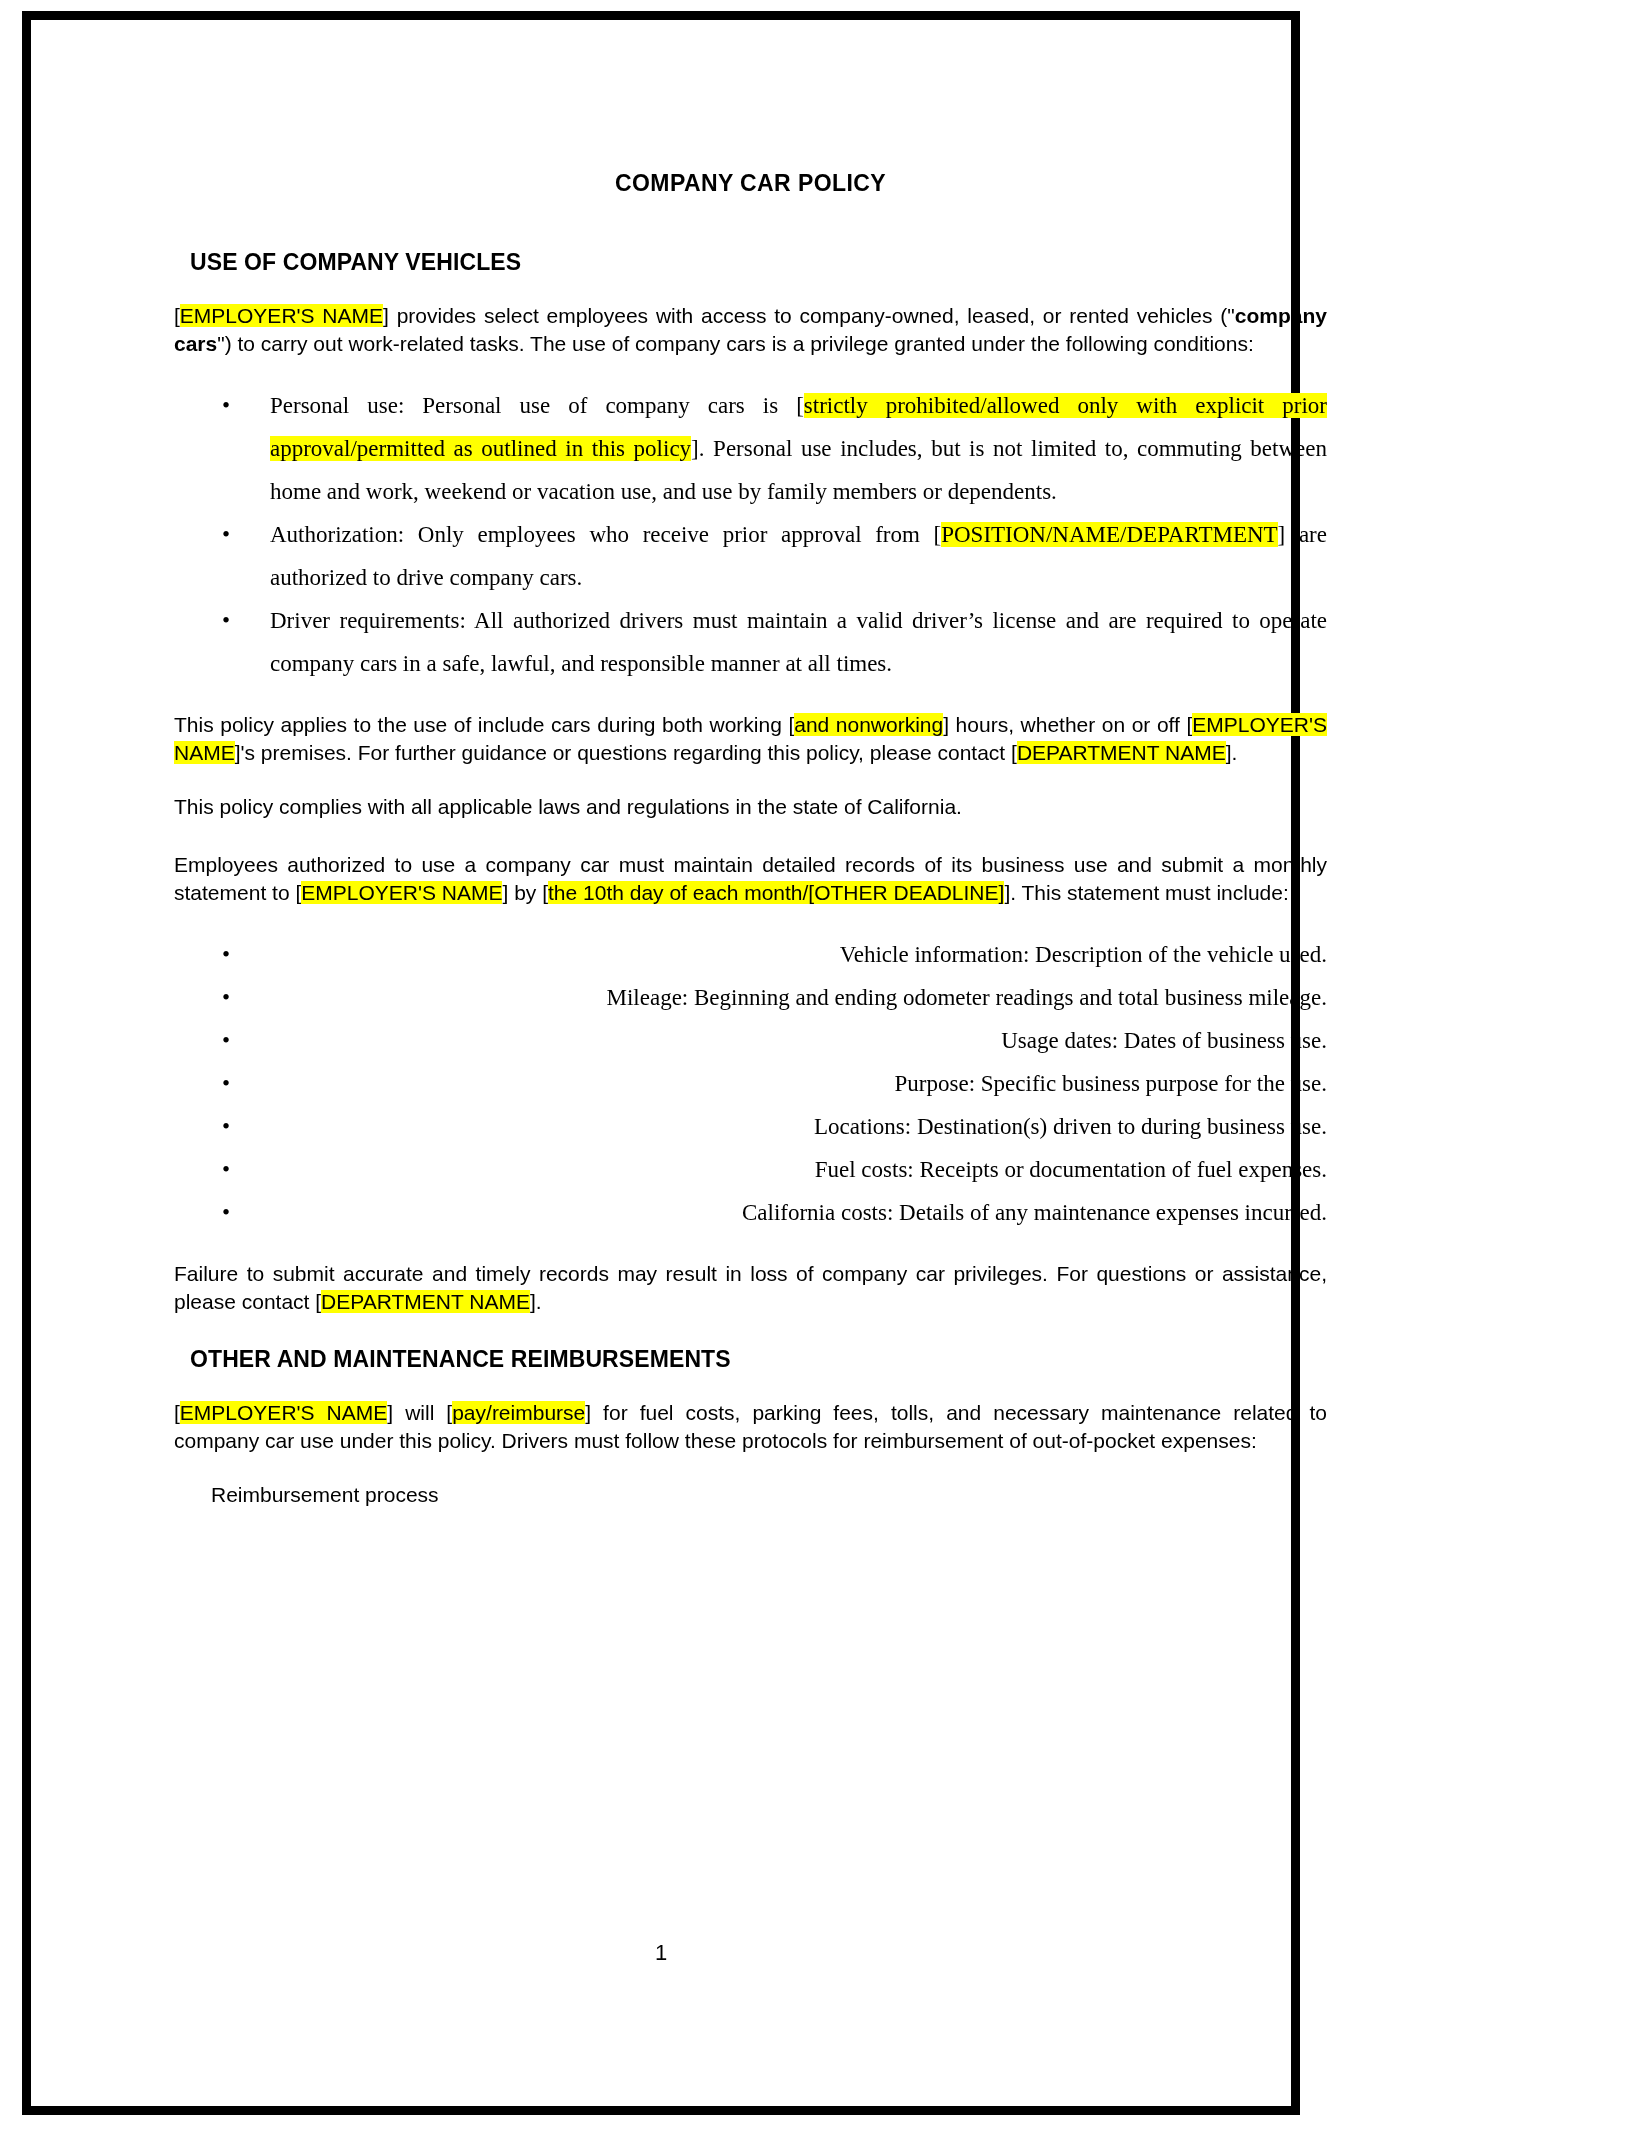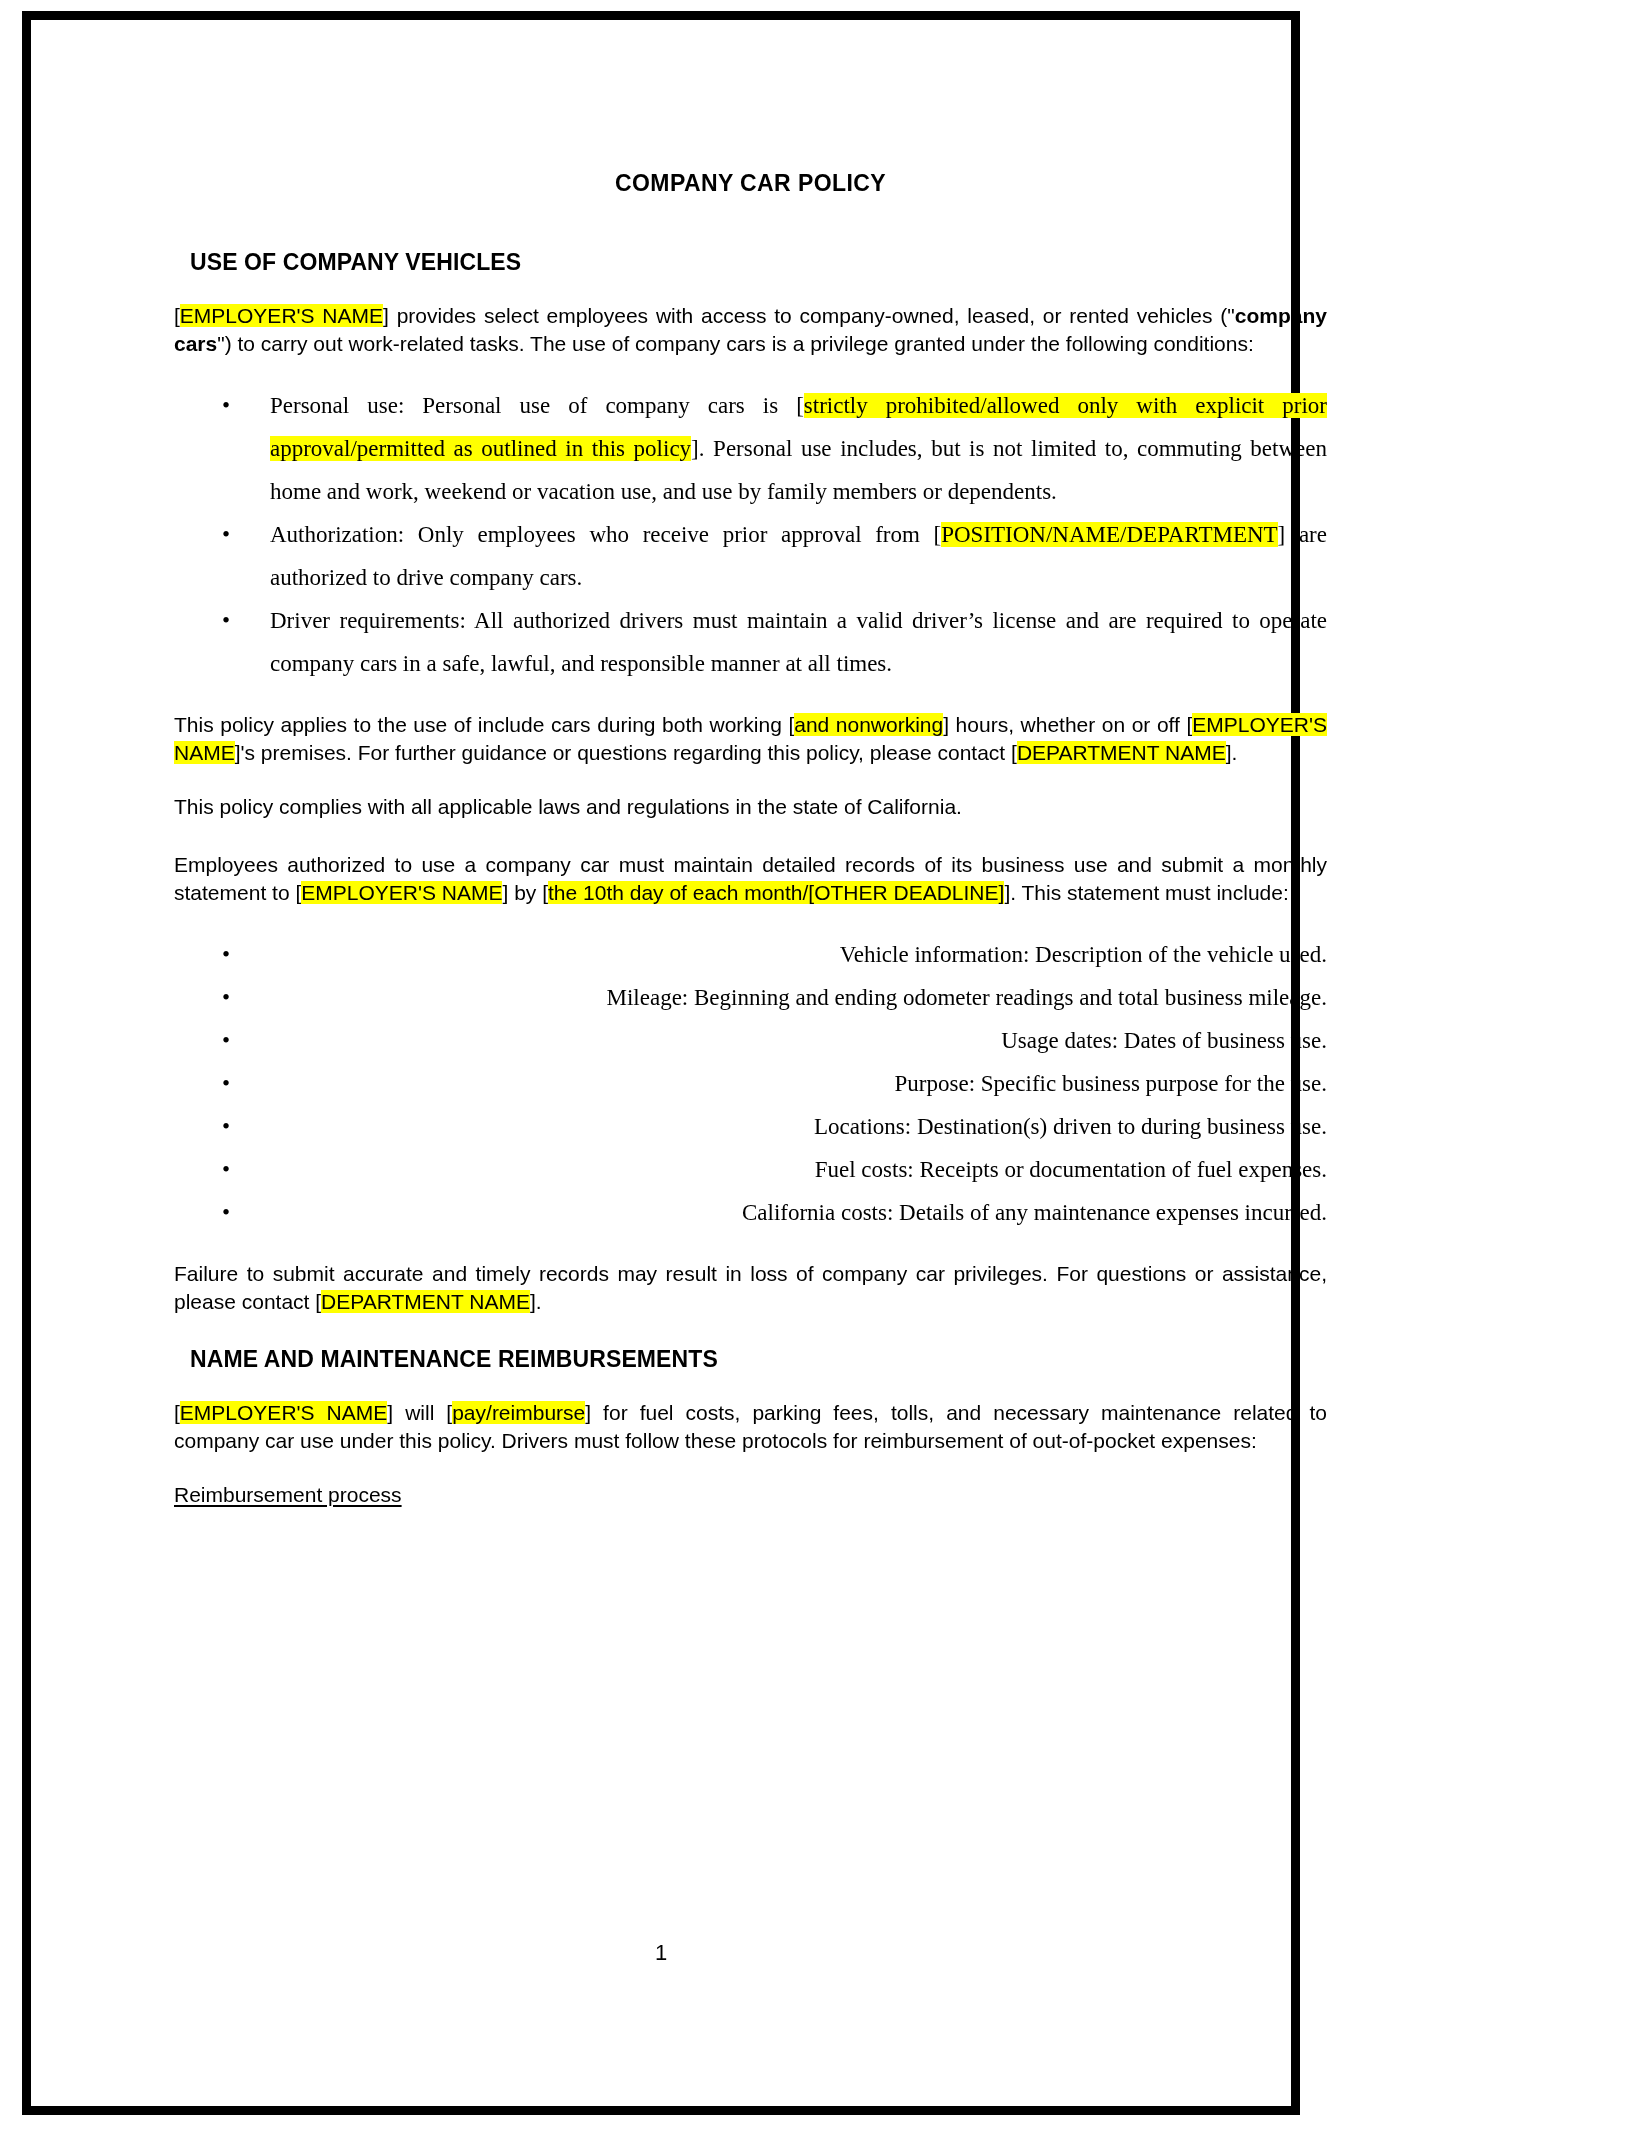--- a/index.html
+++ b/index.html
@@ -90,22 +90,22 @@
     color: #000;
   }
   .bullets.tight li {
     text-align: right;
   }
   .hl {
     background-color: #ffff00;
     color: #000;
   }
   .u {
-    text-decoration: underline;
     text-underline-offset: 3px;
+    margin-left: 37px;
   }
   b, .b {
     font-weight: bold;
   }
   .page-number {
     position: absolute;
     left: 0;
     right: 0;
     top: 1920px;
     text-align: center;
@@ -145,21 +145,21 @@
         <li><span>Mileage: Beginning and ending odometer readings and total business mileage.</span></li>
         <li><span>Usage dates: Dates of business use.</span></li>
         <li><span>Purpose: Specific business purpose for the use.</span></li>
         <li><span>Locations: Destination(s) driven to during business use.</span></li>
         <li><span>Fuel costs: Receipts or documentation of fuel expenses.</span></li>
         <li><span>California costs: Details of any maintenance expenses incurred.</span></li>
       </ul>
 
       <p class="para last-of-block"><span>Failure to submit accurate and timely records may result in loss of company car privileges. For questions or assistance, please contact [</span><span class="hl">DEPARTMENT NAME</span><span>].</span></p>
 
-      <div class="section-heading">NAME AND MAINTENANCE REIMBURSEMENTS</div>
+      <div class="section-heading">OTHER AND MAINTENANCE REIMBURSEMENTS</div>
 
       <p class="para"><span>[</span><span class="hl">EMPLOYER'S NAME</span><span>] will [</span><span class="hl">pay/reimburse</span><span>] for fuel costs, parking fees, tolls, and necessary maintenance related to company car use under this policy. Drivers must follow these protocols for reimbursement of out-of-pocket expenses:</span></p>
 
       <p class="para"><span class="u">Reimbursement process</span></p>
 
     </div>
 
     <div class="page-number">1</div>
 
   </div>

